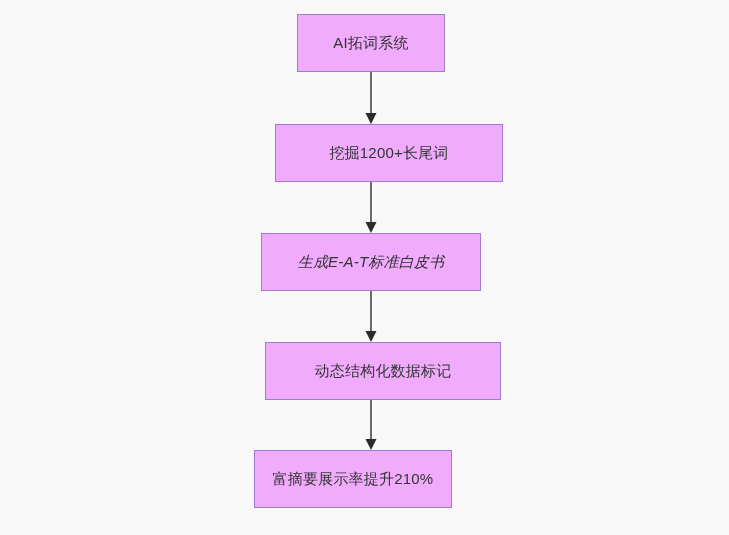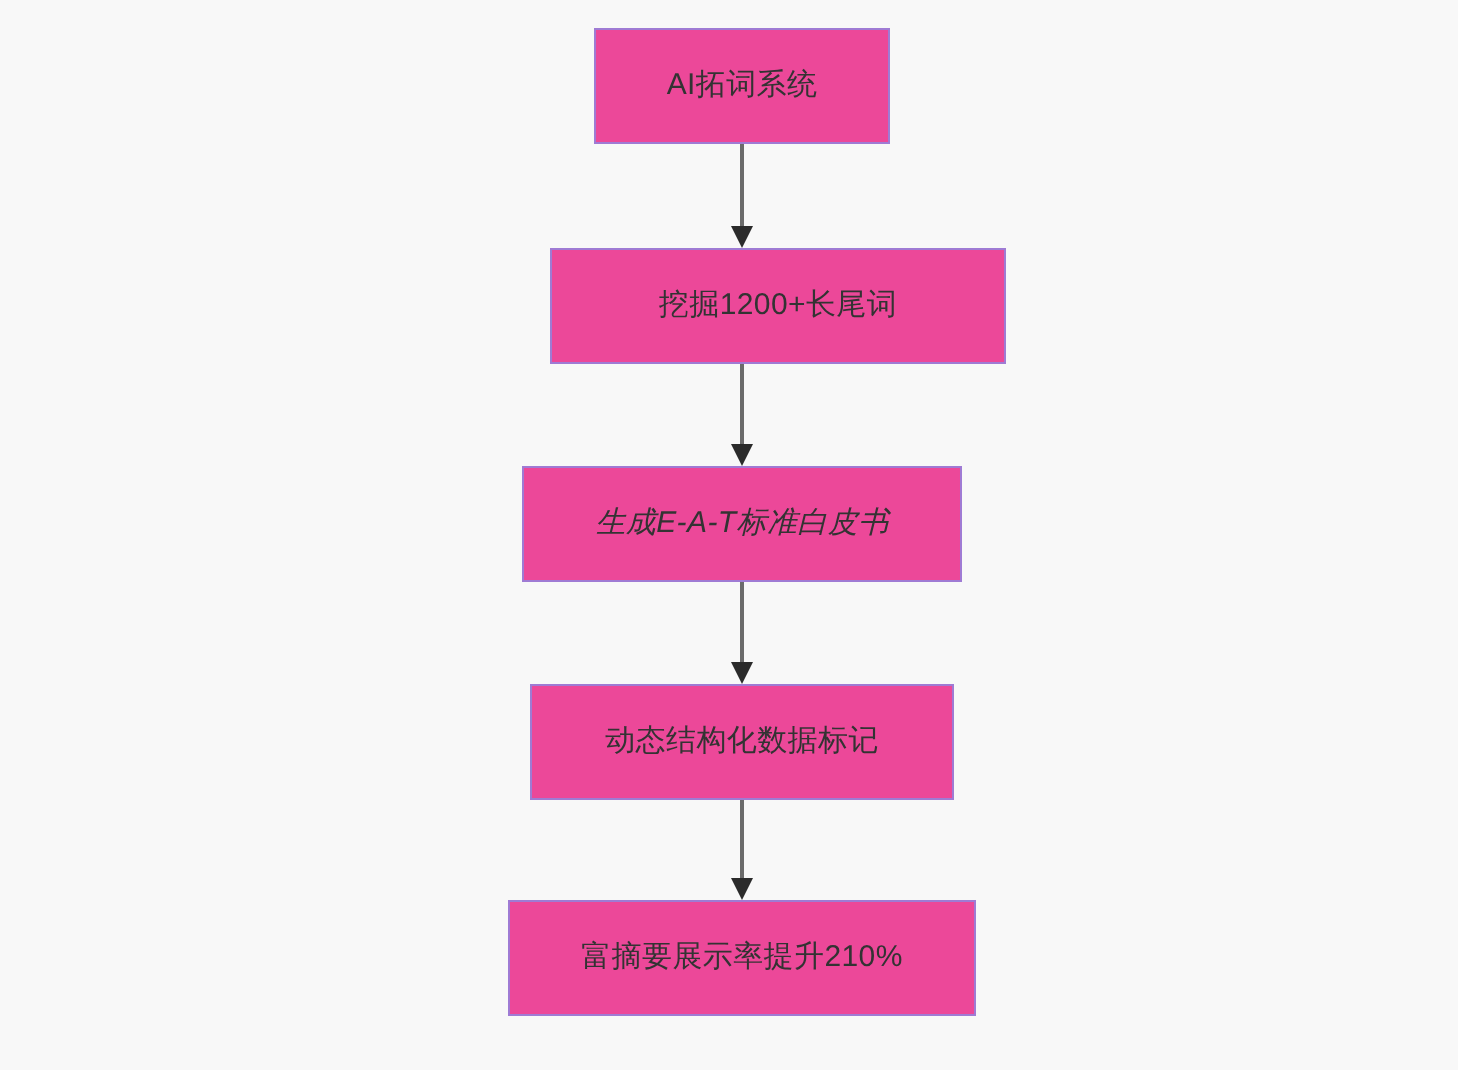--- a/index.html
+++ b/index.html
@@ -14,21 +14,21 @@
     overflow: hidden;
   }
   #flowchart {
     position: relative;
     width: 729px;
     height: 535px;
   }
   .node {
     position: absolute;
     box-sizing: border-box;
-    background: #ec4899;
+    background: #f0abfc;
     border: 1.7px solid #9f7bd4;
     border-radius: 0;
     display: flex;
     align-items: center;
     justify-content: center;
     text-align: center;
   }
   .node-label {
     font-size: 15px;
     line-height: 1.2;
@@ -80,21 +80,21 @@
   </div>
 
   <div class="node" style="left:275px; top:124px; width:228px; height:58px;">
     <span class="node-label">挖掘1200+长尾词</span>
   </div>
 
   <div class="node" style="left:261px; top:233px; width:220px; height:58px;font-style:italic;">
     <span class="node-label">生成E-A-T标准白皮书</span>
   </div>
 
-  <div class="node" style="left:265px; top:342px; width:212px; height:58px;">
+  <div class="node" style="left:265px; top:342px; width:236px; height:58px;">
     <span class="node-label">动态结构化数据标记</span>
   </div>
 
-  <div class="node" style="left:254px; top:450px; width:234px; height:58px;">
+  <div class="node" style="left:254px; top:450px; width:198px; height:58px;">
     <span class="node-label">富摘要展示率提升210%</span>
   </div>
 
 </div>
 
 </body></html>

